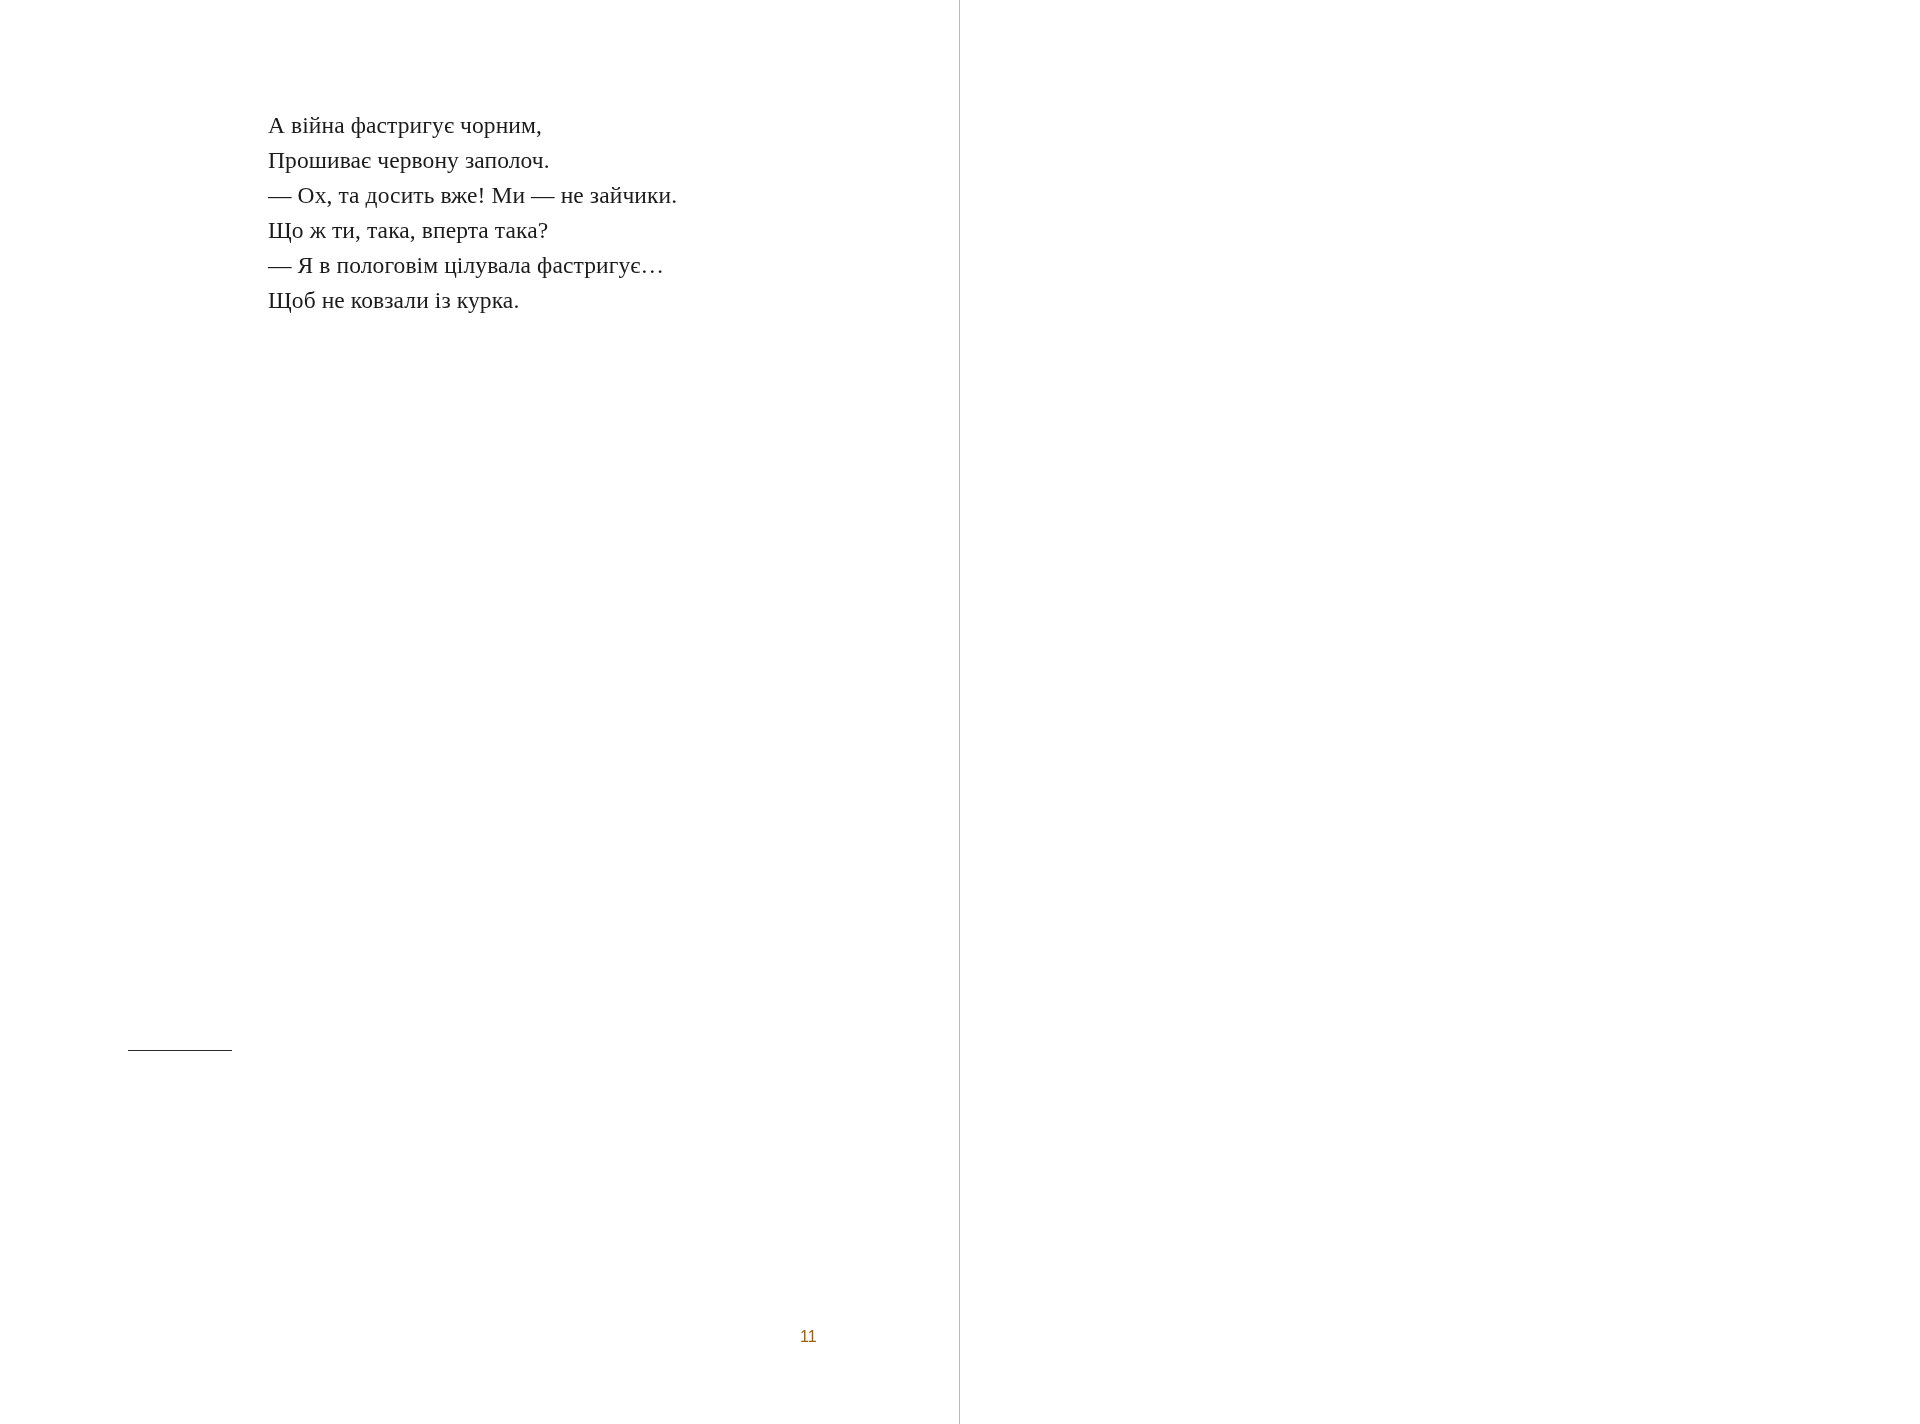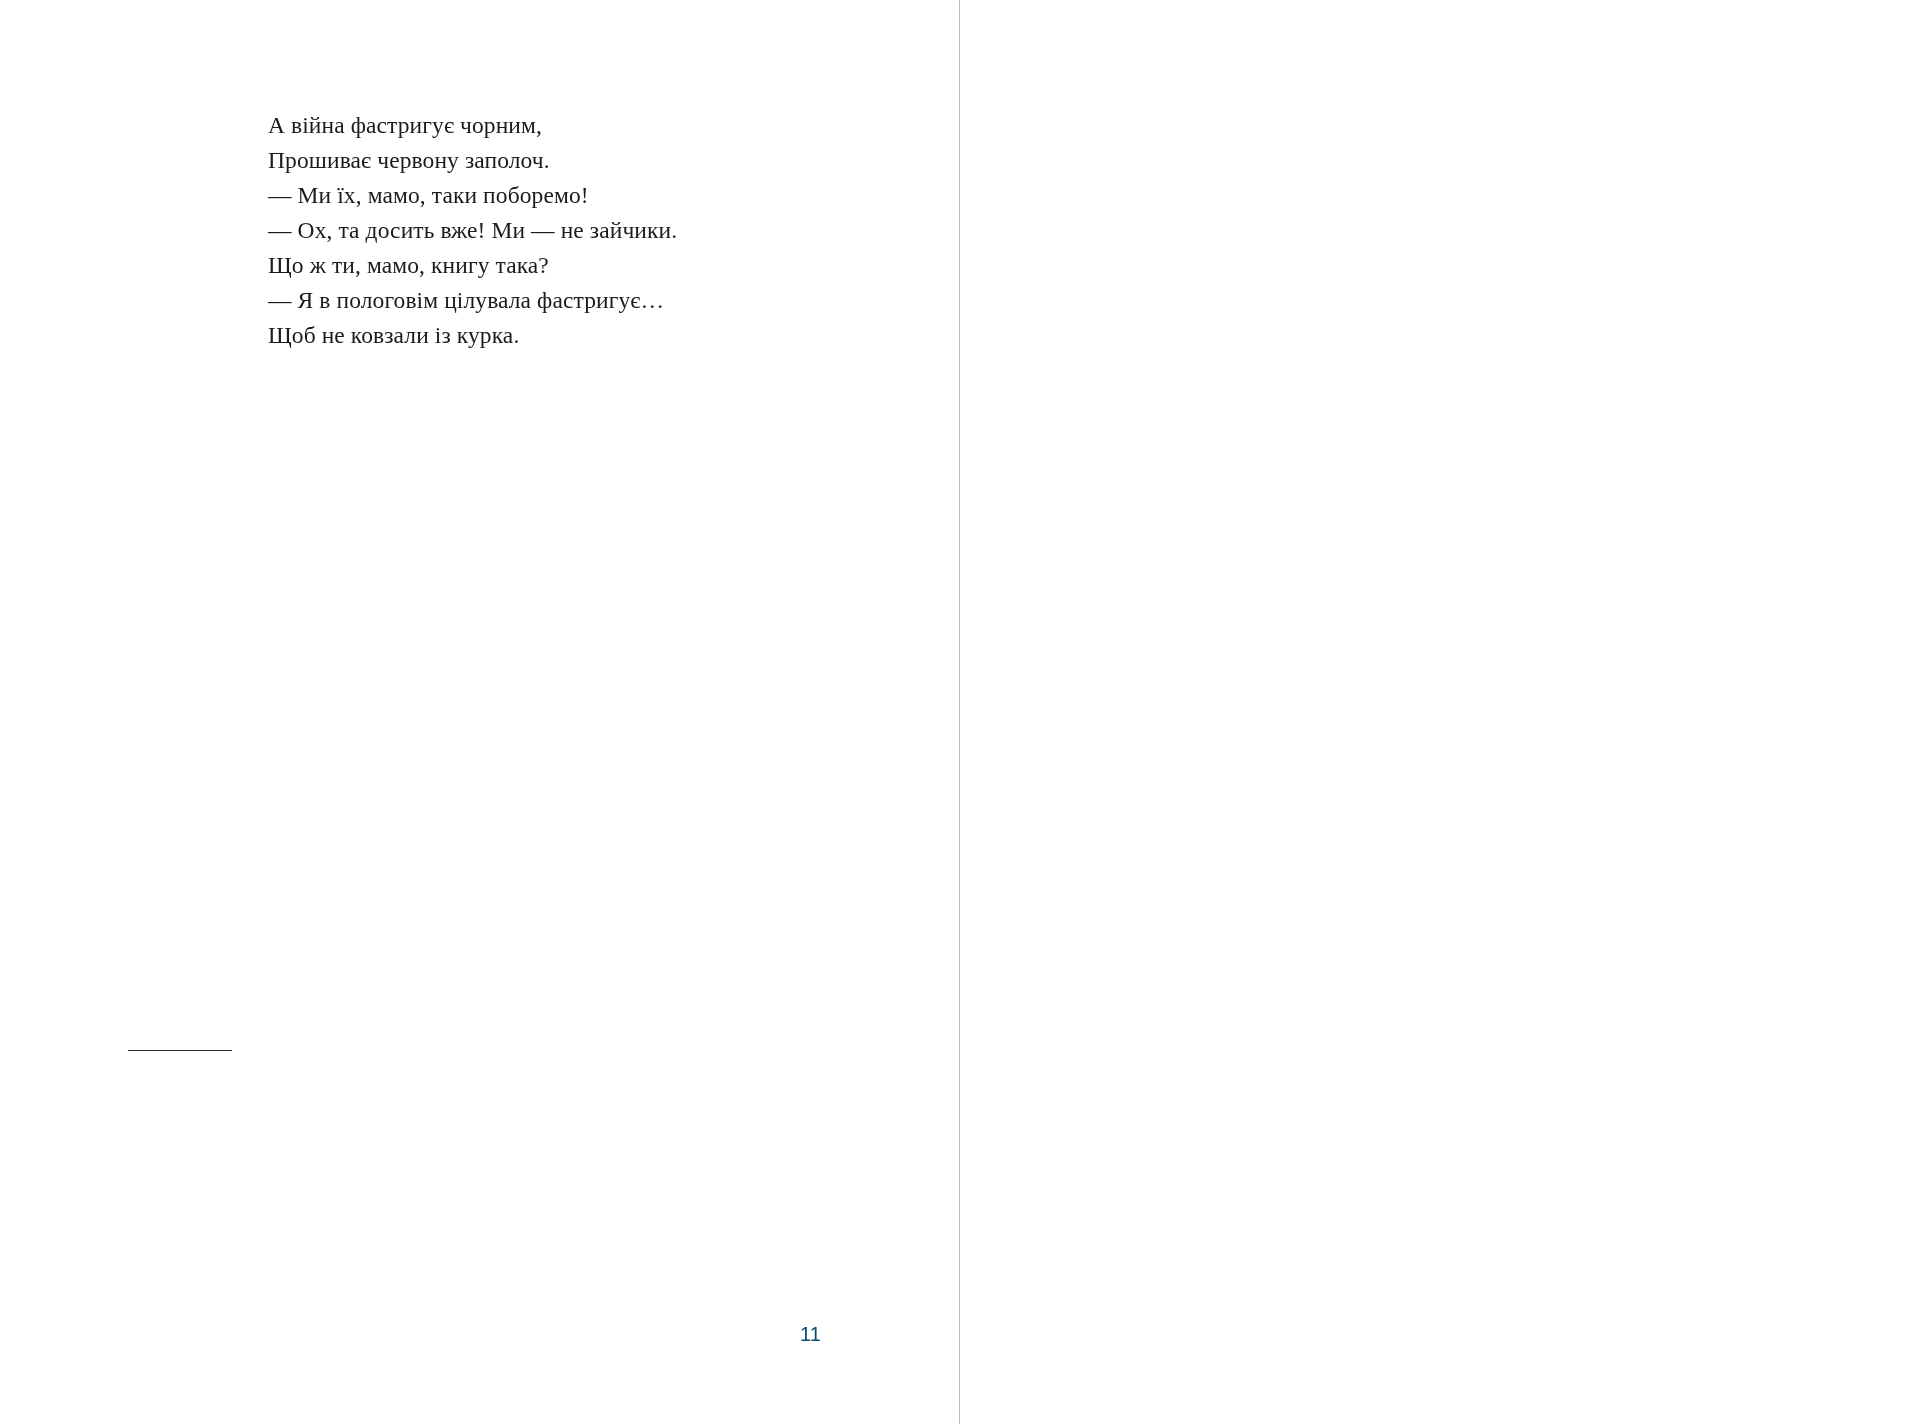--- a/index.html
+++ b/index.html
@@ -107,38 +107,37 @@
     font-family: "Liberation Sans", sans-serif;
     font-size: 17.5px;
     line-height: 22px;
     color: #1b1b1b;
   }
 
   .folio {
     position: absolute;
     bottom: 78px;
     font-family: "Liberation Sans", sans-serif;
-    font-size: 20px;
-    color: #0c4a6e;
+    font-size: 16px;
+    color: #a16207;
   }
   .folio-left  { left: 800px; }
 </style>
 </head>
 <body>
 
 <div class="spread">
 
   <div class="page page-left">
 
     <div class="poem-tail">
         <div class="poem-line">А війна фастригує чорним,</div>
         <div class="poem-line">Прошиває червону заполоч.</div>
-        <div class="poem-line">— Ми їх, мамо, таки поборемо!</div>
         <div class="poem-line">— Ох, та досить вже! Ми — не зайчики.</div>
-        <div class="poem-line">Що ж ти, мамо, книгу така?</div>
+        <div class="poem-line">Що ж ти, така, вперта така?</div>
         <div class="poem-line">— Я в пологовім цілувала фастригує…</div>
         <div class="poem-line">Щоб не ковзали із курка.</div>
       </div>
 
     <div class="links-block">
       <div class="rule"></div>
       <div class="link-rows">
         </div>
     </div>
 

